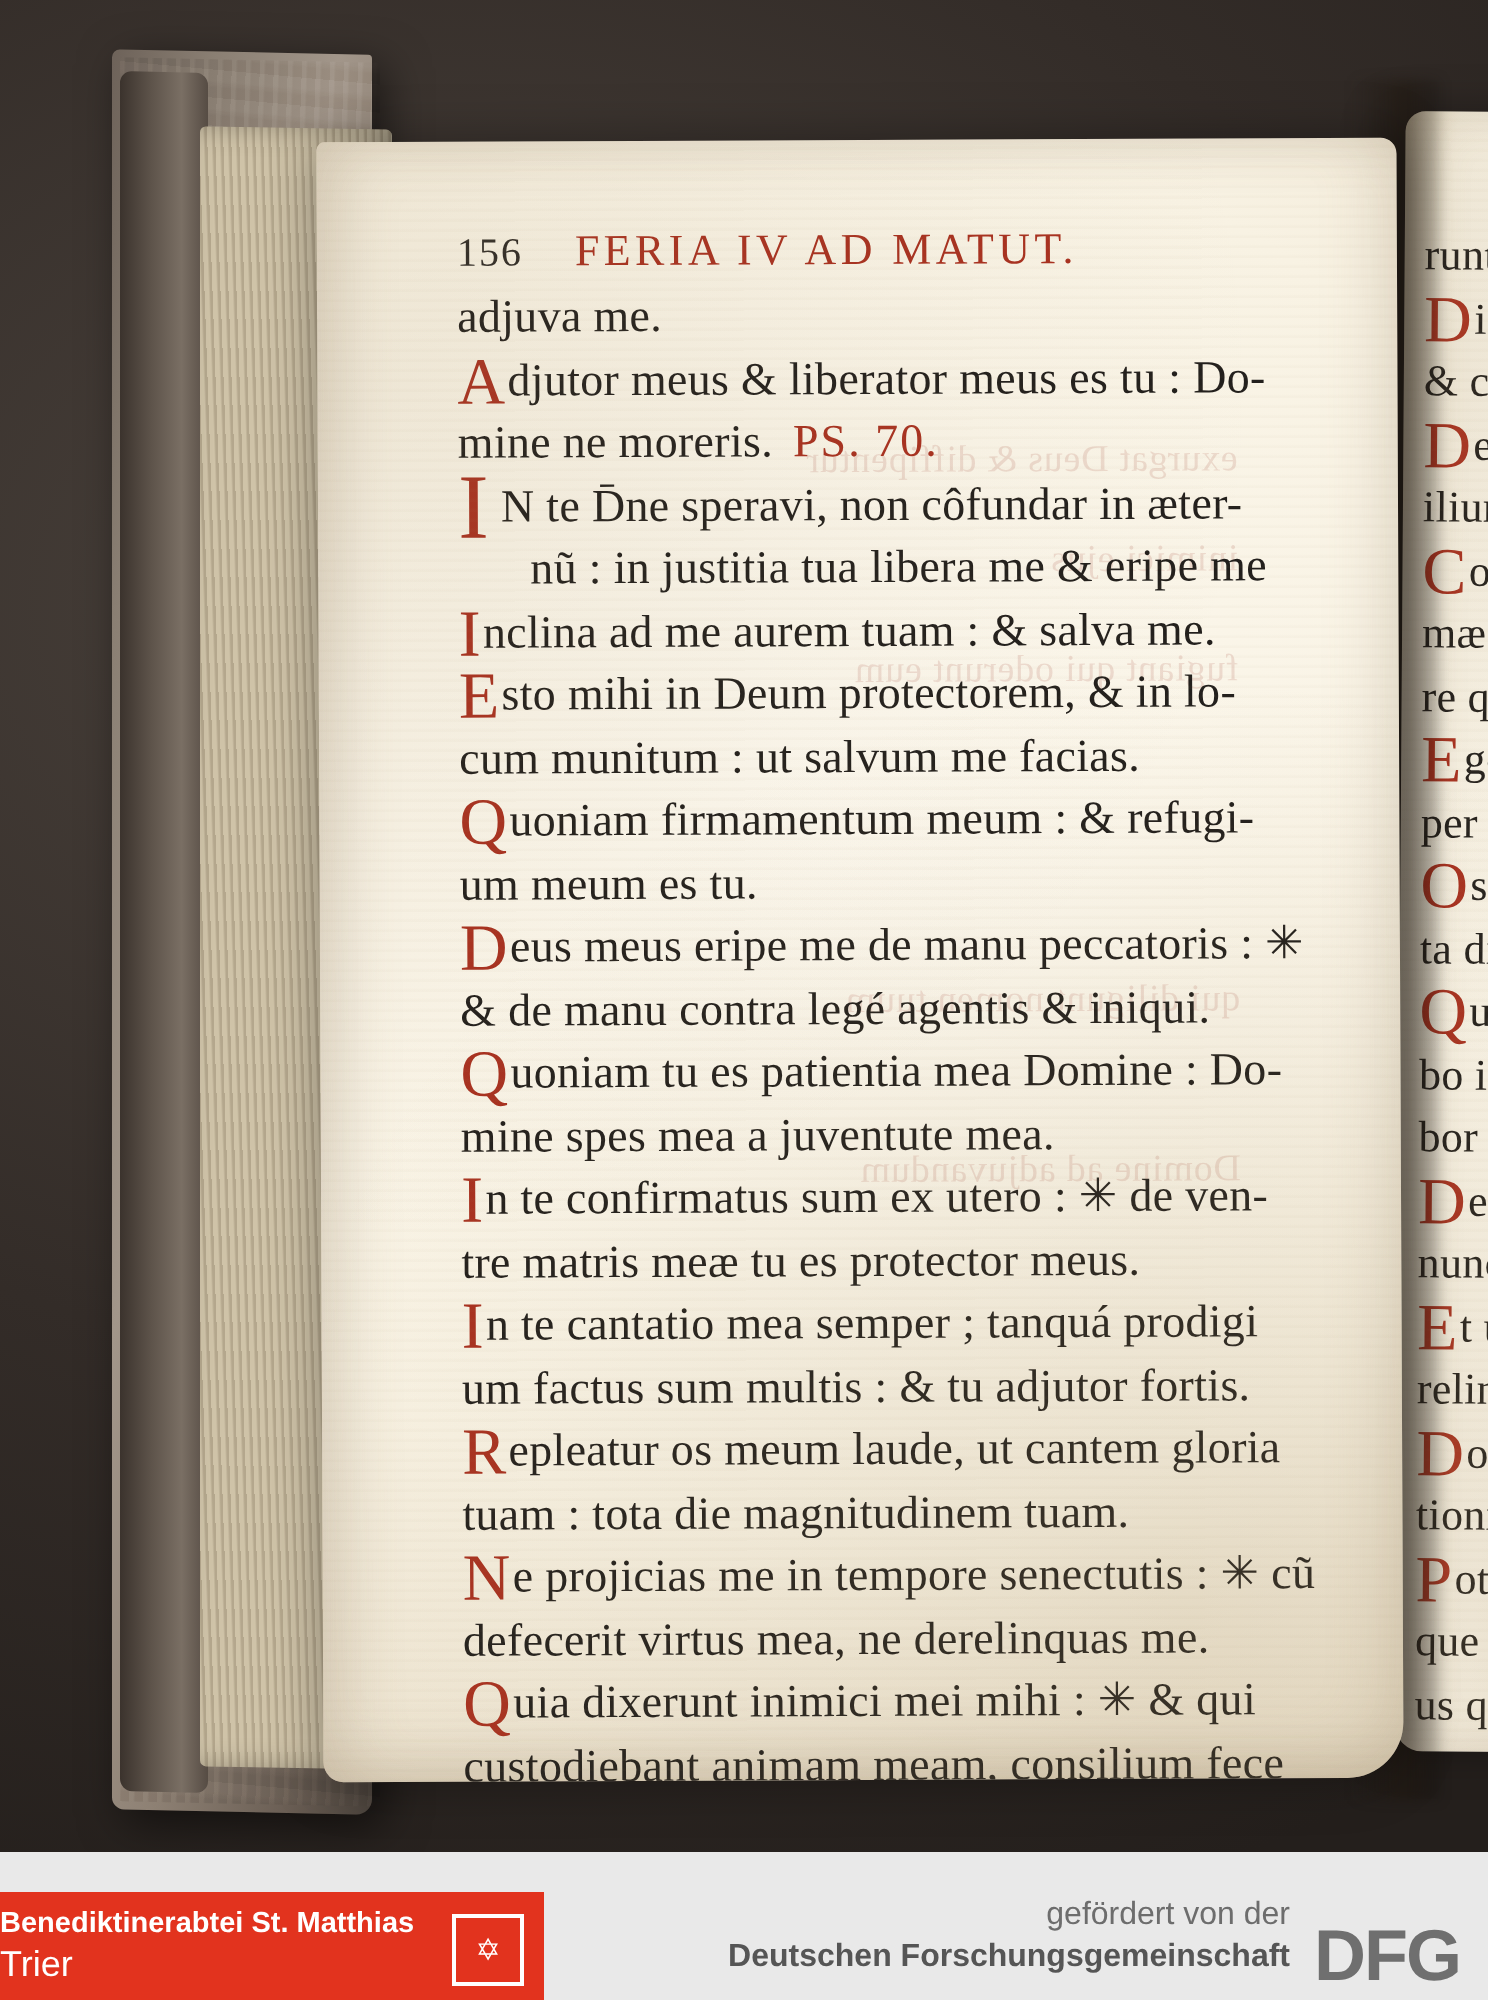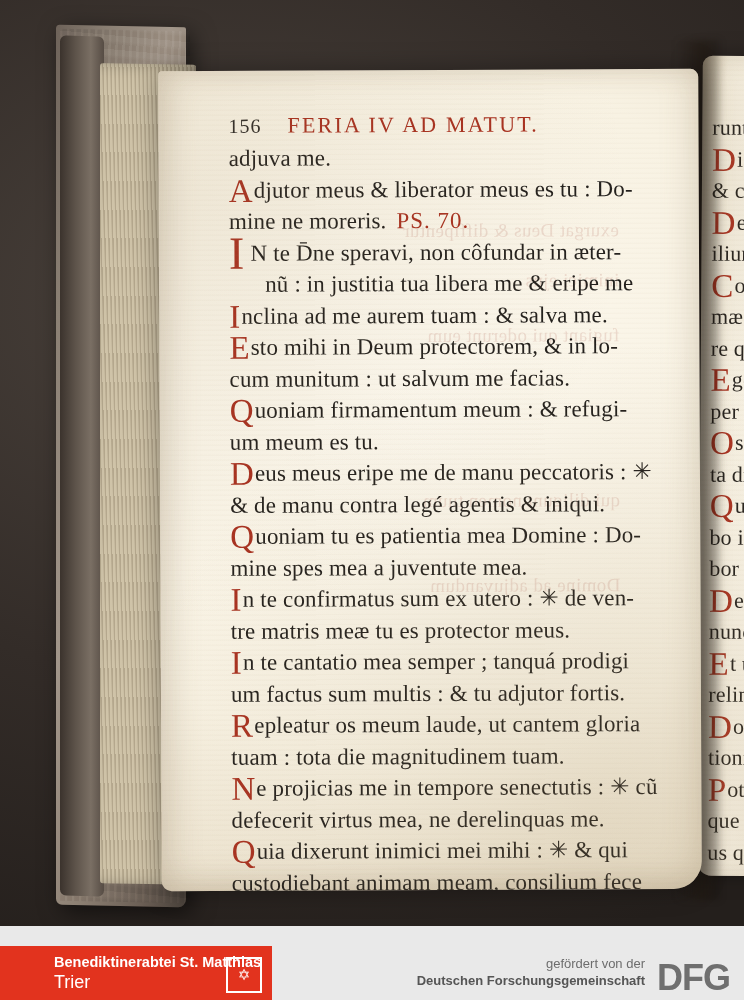--- a/index.html
+++ b/index.html
@@ -242,24 +242,23 @@
     left: 0;
     bottom: 0;
     width: 272px;
     height: 54px;
     background: #e2331e;
     color: #fff;
     display: flex;
     align-items: center;
   }
   .owner-text {
-    padding-left: 16px;
+    padding-left: 0;
     line-height: 1.25;
     font-family: "Liberation Sans", sans-serif;
-    margin-left: 38px;
   }
   .owner-line1 { font-size: 14.5px; font-weight: bold; display: block; }
   .owner-line2 { font-size: 18px; display: block; }
   .owner-logo {
     position: absolute;
     right: 10px;
     top: 11px;
     width: 32px;
     height: 32px;
     border: 2px solid #fff;
@@ -274,21 +273,21 @@
     right: 14px;
     bottom: 6px;
     display: flex;
     align-items: flex-end;
     gap: 12px;
   }
   .funder-text {
     text-align: right;
     font-family: "Liberation Sans", sans-serif;
     color: #6d6d6d;
-    font-size: 13px;
+    font-size: 16px;
     line-height: 1.35;
     padding-bottom: 4px;
   }
   .funder-text .l2 { font-weight: bold; color: #555; padding-left: 46px; }
   .dfg-logo {
     font-family: "Liberation Sans", sans-serif;
     font-weight: bold;
     font-size: 36px;
     letter-spacing: -1px;
     color: #6f6f6f;

